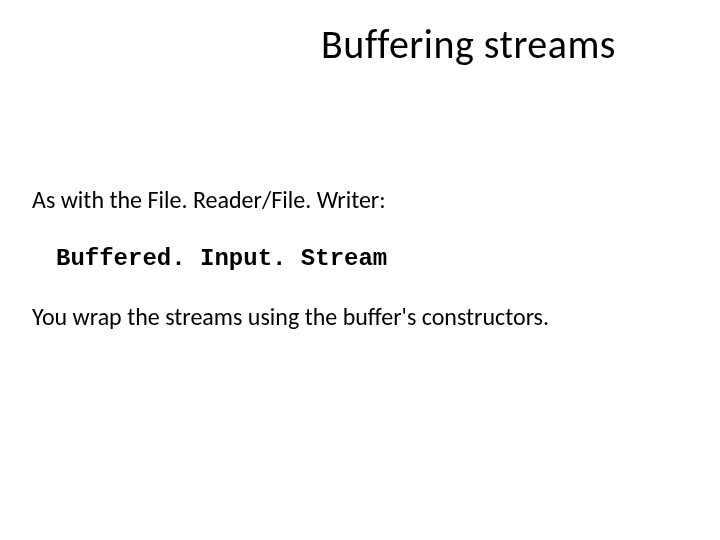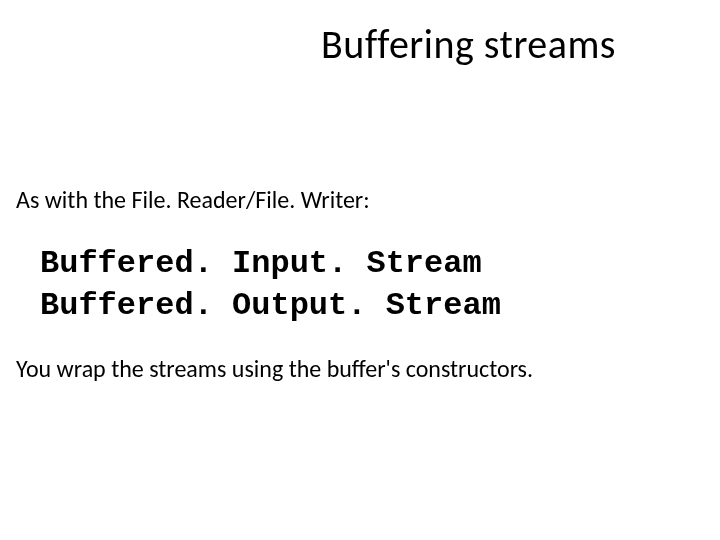--- a/index.html
+++ b/index.html
@@ -21,46 +21,45 @@
   .title {
     position: absolute;
     top: 20px;
     right: 24px;
     font-size: 40px;
     font-weight: 400;
     letter-spacing: 0.5px;
   }
   .body {
     position: absolute;
-    left: 16px;
+    left: 32px;
     top: 185px;
     width: 672px;
     font-size: 24px;
     line-height: 1.25;
   }
   .intro {
     margin-bottom: 28px;
   }
   .code-block {
     font-family: "Courier New", Courier, monospace;
     font-weight: bold;
-    font-size: 32px;
+    font-size: 24px;
     margin-left: 24px;
     margin-bottom: 28px;
     line-height: 1.3;
   }
   .outro {
   }
 </style>
 </head>
 <body>
 
 <div class="slide">
   <div class="title">Buffering streams</div>
   <div class="body">
     <div class="intro">As with the File. Reader/File. Writer:</div>
     <div class="code-block">
       <div>Buffered. Input. Stream</div>
-      <div>Buffered. Output. Stream</div>
     </div>
     <div class="outro">You wrap the streams using the buffer's constructors.</div>
   </div>
 </div>
 
 </body></html>

